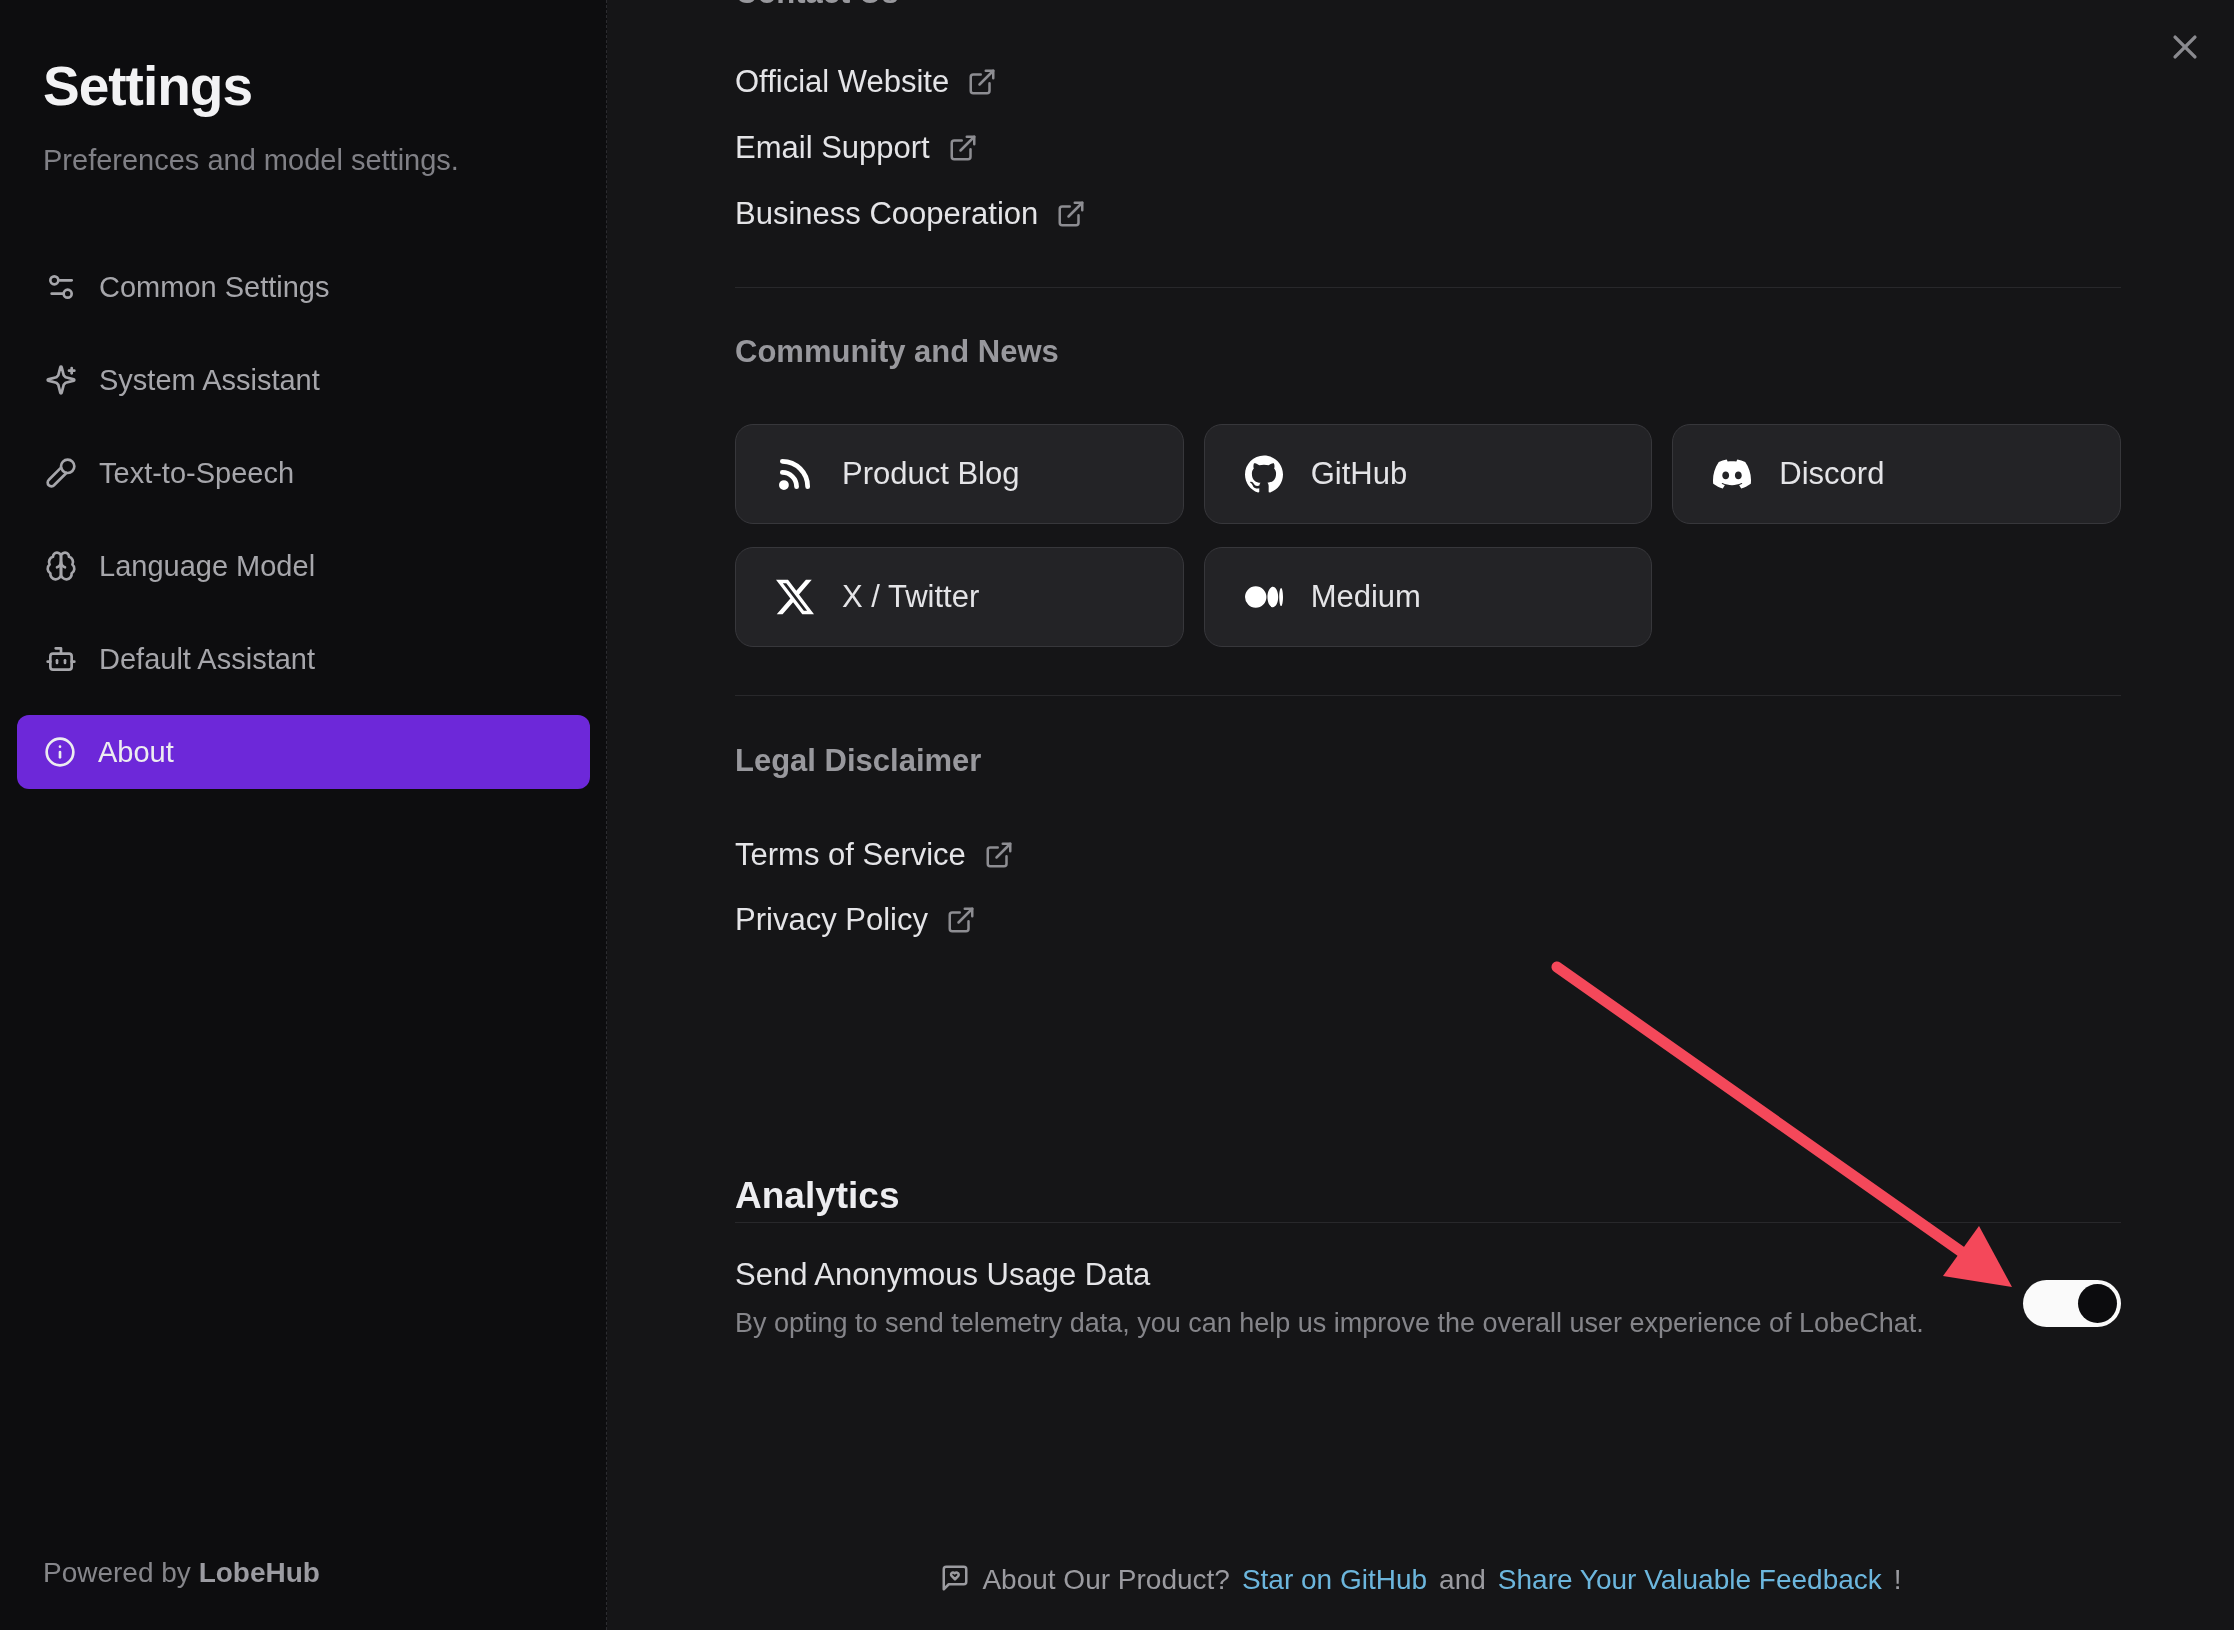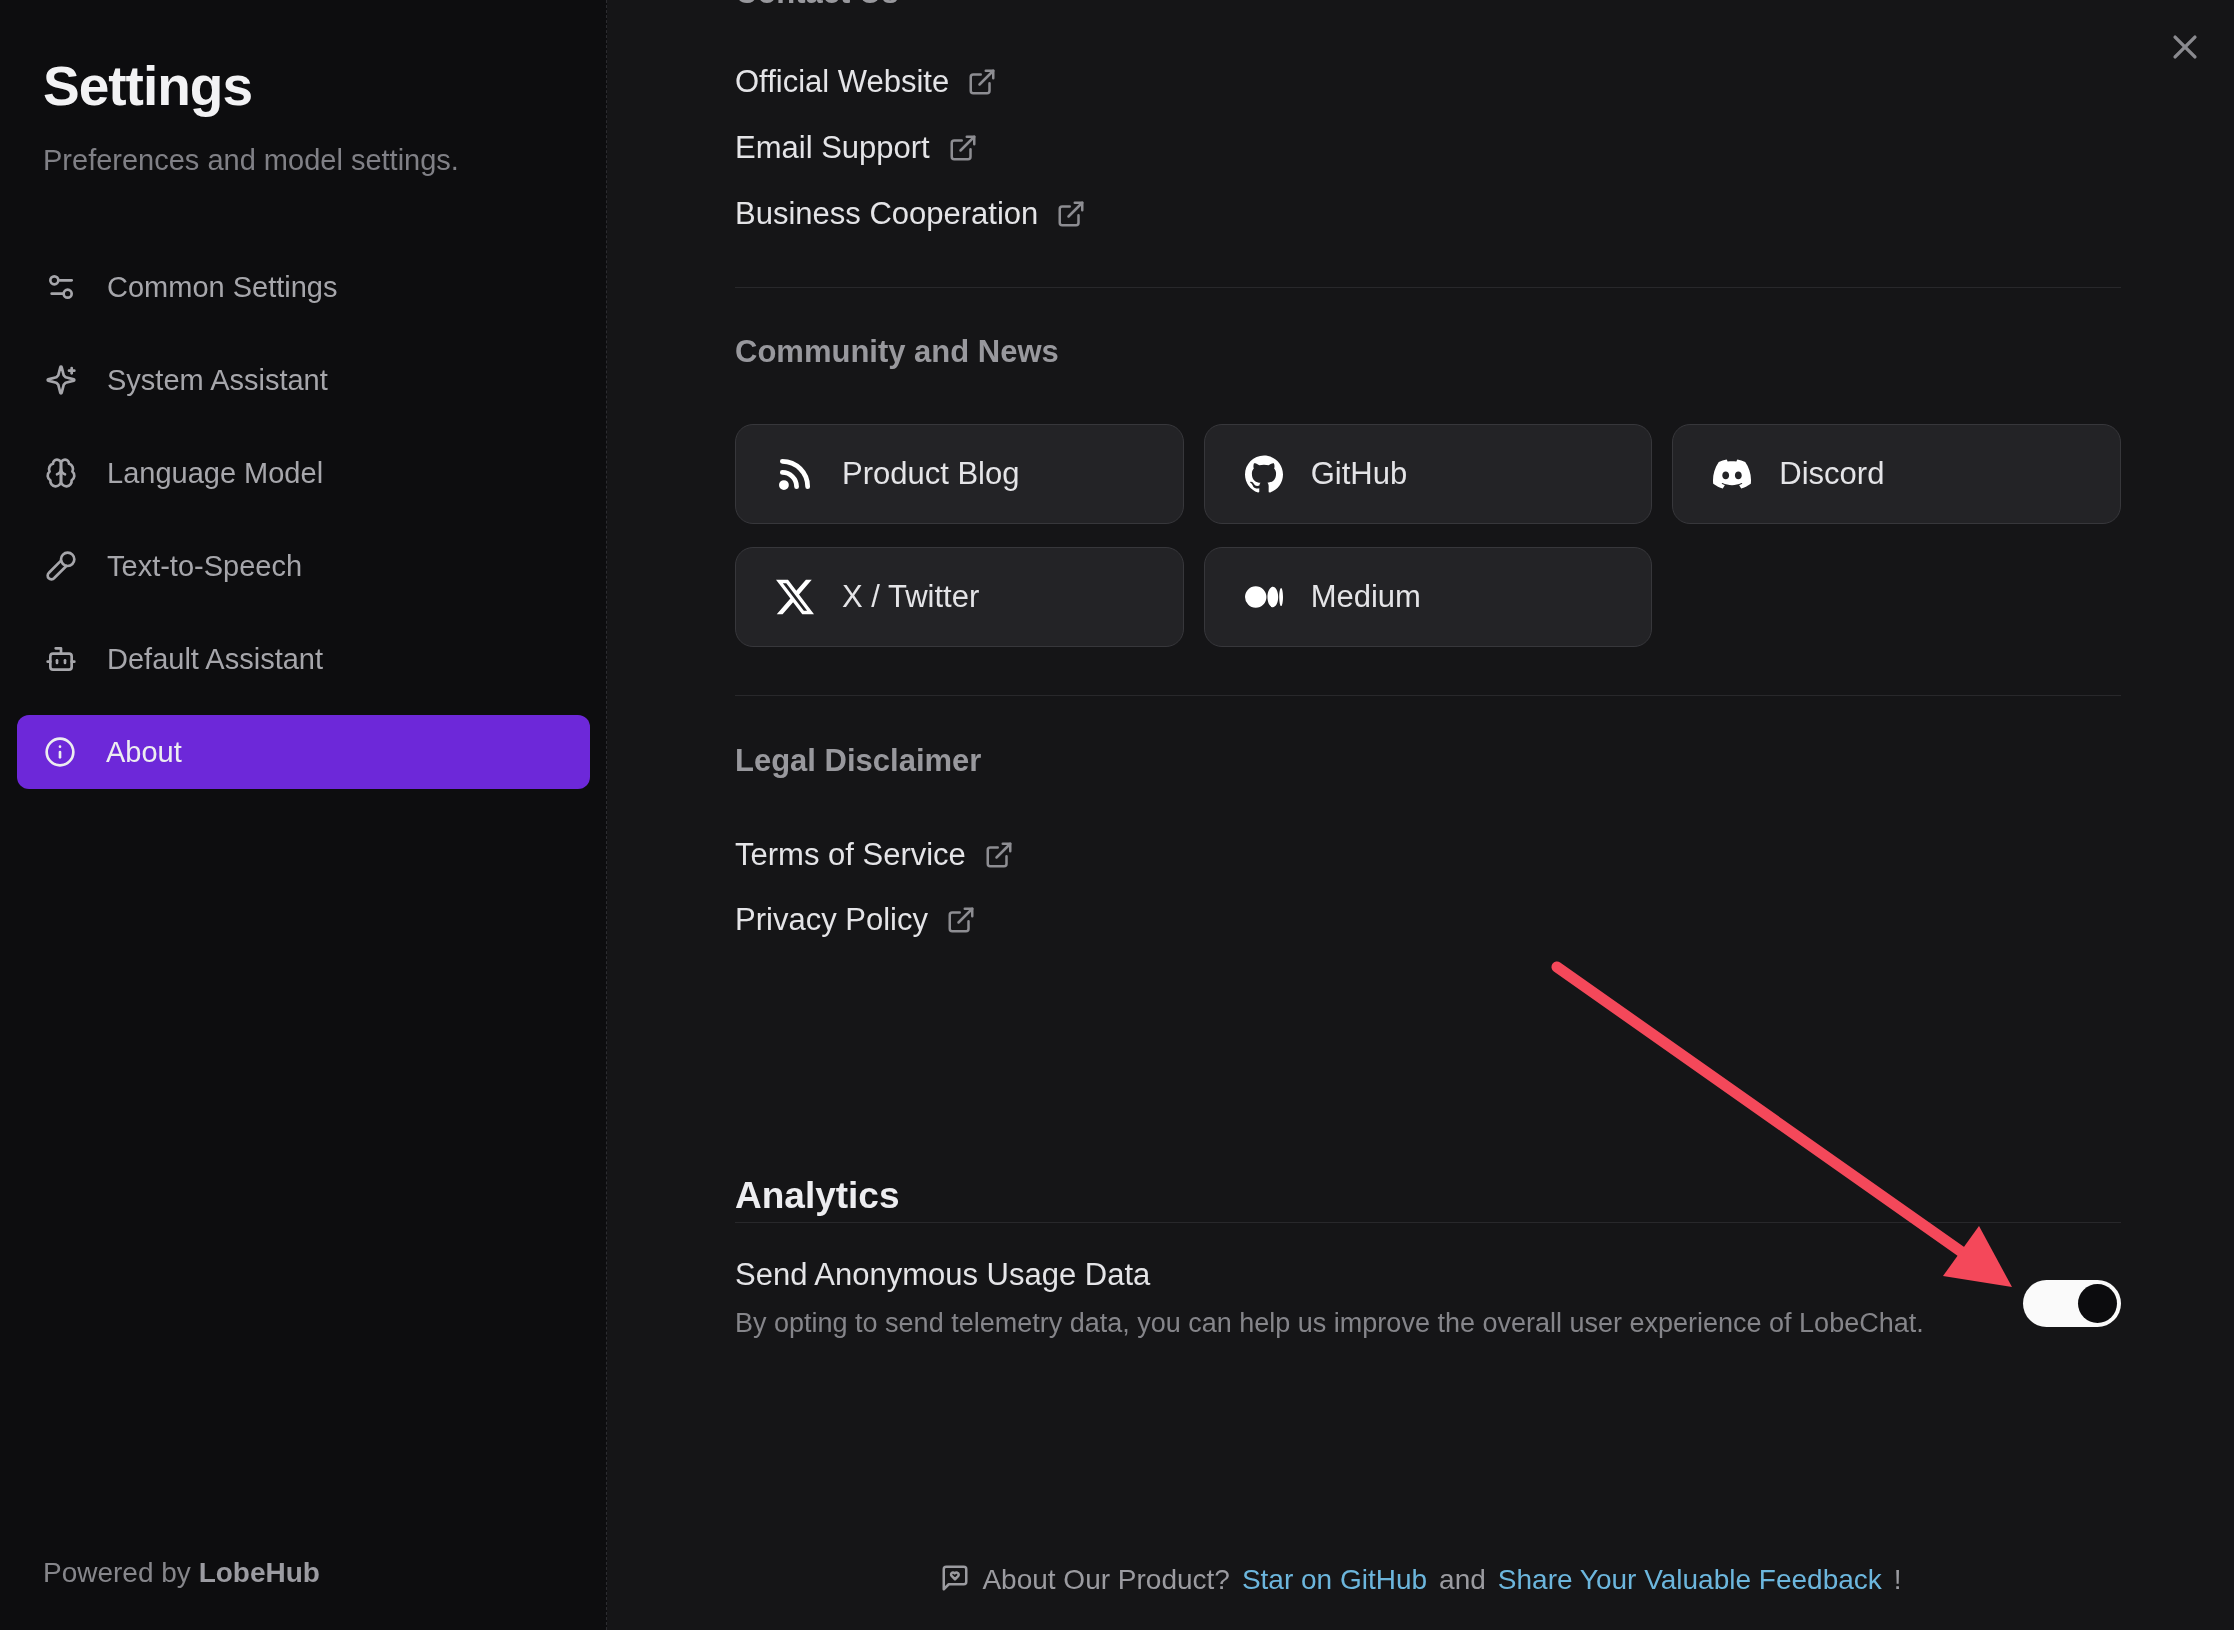--- a/index.html
+++ b/index.html
@@ -6,21 +6,21 @@
   html,body { width:2234px; height:1630px; overflow:hidden; background:#151517;
               font-family:"Liberation Sans", sans-serif; }
   .screen { position:relative; width:2234px; height:1630px; background:#151517; overflow:hidden; }
 
   
   .sidebar { position:absolute; left:0; top:0; width:607px; height:1630px;
              background:#0d0d0f; border-right:1px dashed #2c2c30; padding:38px 17px 0 17px; }
   .sb-title { color:#f2f2f4; font-size:55px; font-weight:800; letter-spacing:-1px; margin:16px 0 26px 26px; }
   .sb-subtitle { color:#808086; font-size:29px; font-weight:400; margin-left:26px; }
   .nav { position:absolute; left:17px; top:250px; width:573px; display:flex; flex-direction:column; gap:19px; }
-  .nav-item { display:flex; align-items:center; gap:30px; height:74px; padding:0 28px;
+  .nav-item { display:flex; align-items:center; gap:22px; height:74px; padding:0 28px;
               border-radius:12px; color:#a6a6ab; font-size:29px; cursor:pointer; }
   .nav-item .nicon { width:32px; height:32px; flex:0 0 32px; display:flex; align-items:center; }
   .nav-item svg { width:32px; height:32px; stroke:currentColor; fill:none; stroke-width:2; stroke-linecap:round; stroke-linejoin:round; }
   .nav-item.active { background:#6d28d9; color:#ededf0;padding-left:27px; }
   .powered { position:absolute; left:43px; bottom:41px; color:#86868b; font-size:28px; }
   .powered b { color:#9b9ba1; font-weight:700; }
 
   
   .main { position:absolute; left:608px; top:0; width:1626px; height:1630px; }
   .content-x { left:127px; width:1386px; }
@@ -90,35 +90,35 @@
               <path d="M9.94 15.5 8.5 14.06 2.37 12.48a.5.5 0 0 1 0-.96L8.5 9.94 9.94 8.5l1.58-6.14a.5.5 0 0 1 .96 0L14.06 8.5l1.44 1.44 6.13 1.58a.5.5 0 0 1 0 .96l-6.13 1.58-1.44 1.44-1.58 6.14a.5.5 0 0 1-.96 0z"></path>
               <path d="M20 3v4"></path>
               <path d="M22 5h-4"></path>
             </svg>
         </span>
         <span>System Assistant</span>
       </div>
       <div class="nav-item">
         <span class="nicon">
           <svg viewBox="0 0 24 24">
+              <path d="m12 8-9.04 9.06a2.82 2.82 0 1 0 3.98 3.98L16 12"></path>
+              <circle cx="17" cy="7" r="5"></circle>
+            </svg>
+        </span>
+        <span>Text-to-Speech</span>
+      </div>
+      <div class="nav-item">
+        <span class="nicon">
+          <svg viewBox="0 0 24 24">
               <path d="M12 5a3 3 0 1 0-5.997.125 4 4 0 0 0-2.526 5.77 4 4 0 0 0 .556 6.588A4 4 0 1 0 12 18Z"></path>
               <path d="M12 5a3 3 0 1 1 5.997.125 4 4 0 0 1 2.526 5.77 4 4 0 0 1-.556 6.588A4 4 0 1 1 12 18Z"></path>
               <path d="M15 13a4.5 4.5 0 0 1-3-4 4.5 4.5 0 0 1-3 4"></path>
             </svg>
         </span>
         <span>Language Model</span>
-      </div>
-      <div class="nav-item">
-        <span class="nicon">
-          <svg viewBox="0 0 24 24">
-              <path d="m12 8-9.04 9.06a2.82 2.82 0 1 0 3.98 3.98L16 12"></path>
-              <circle cx="17" cy="7" r="5"></circle>
-            </svg>
-        </span>
-        <span>Text-to-Speech</span>
       </div>
       <div class="nav-item">
         <span class="nicon">
           <svg viewBox="0 0 24 24">
               <path d="M12 8V4H8"></path>
               <rect width="16" height="12" x="4" y="8" rx="2"></rect>
               <path d="M2 14h2"></path>
               <path d="M20 14h2"></path>
               <path d="M15 13v2"></path>
               <path d="M9 13v2"></path>

